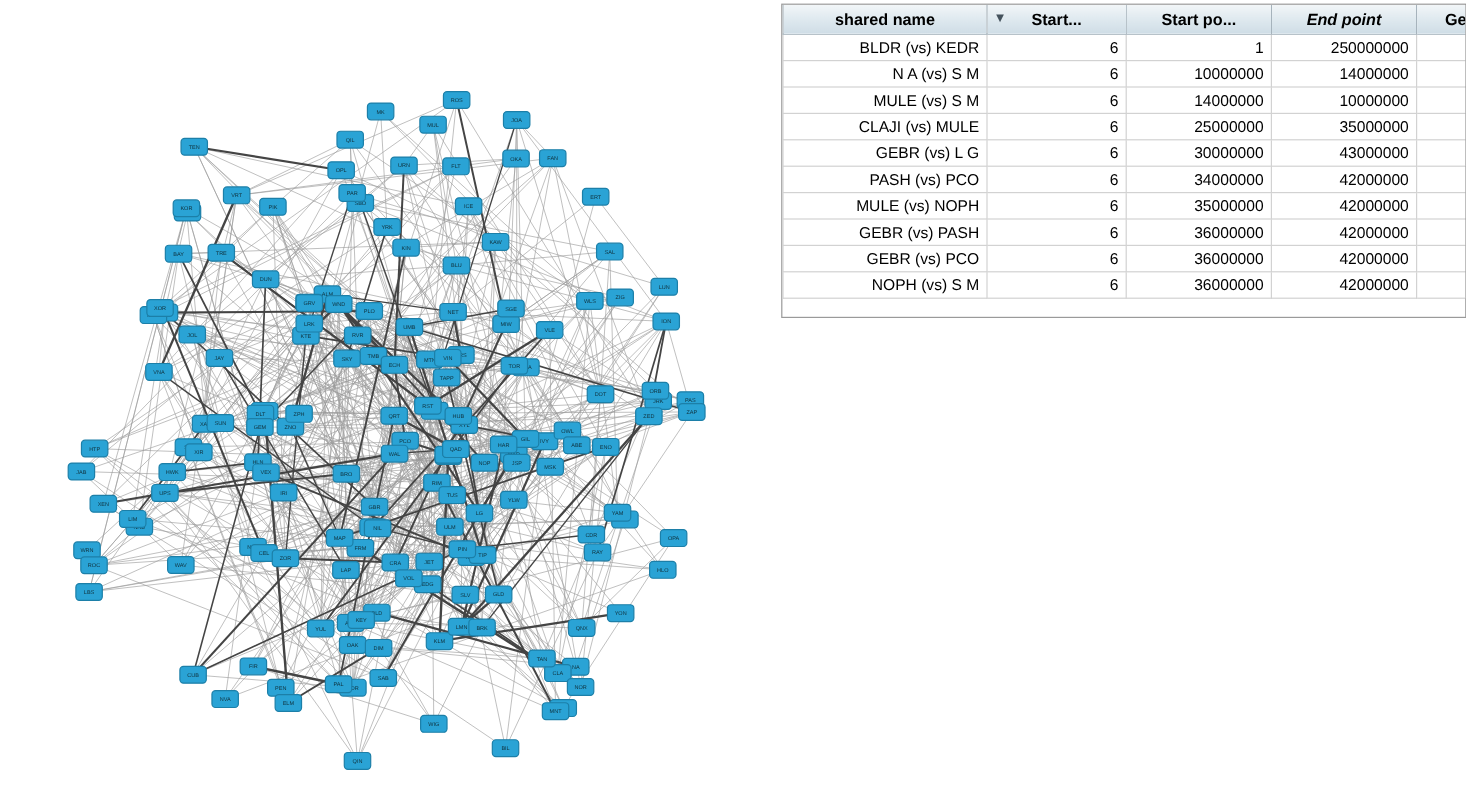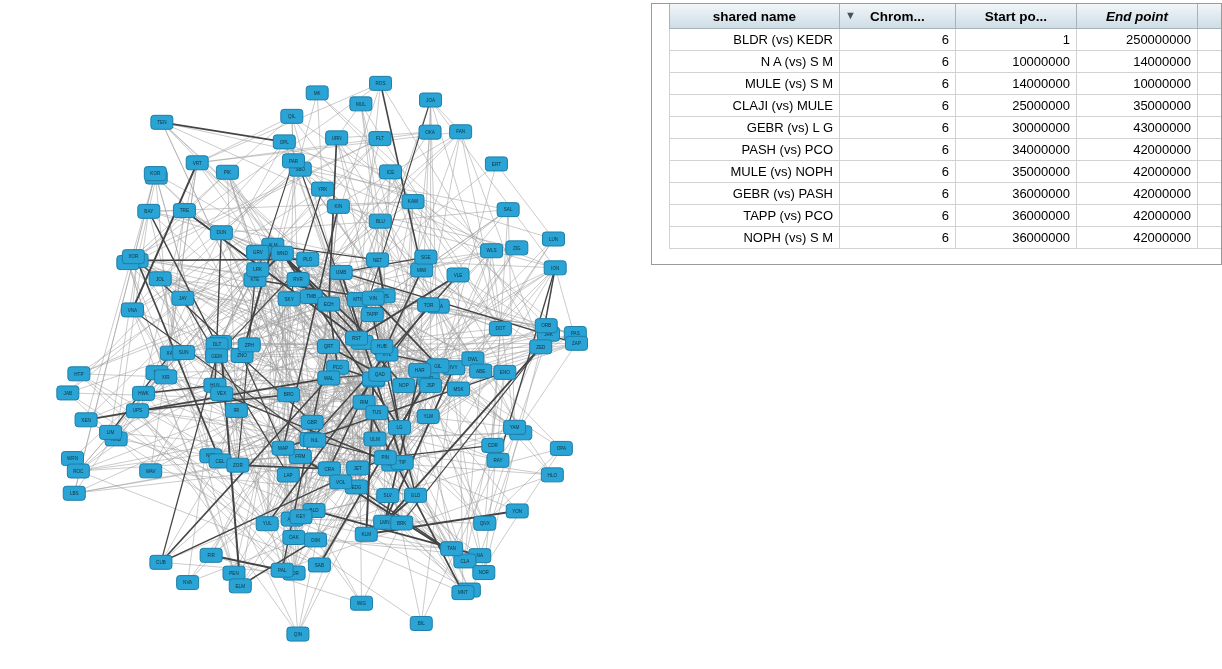--- a/index.html
+++ b/index.html
@@ -41,21 +41,20 @@
   #table-panel {
     position: absolute;
     left: 5px;
     top: 3px;
     width: 571px;
     height: 262px;
     background: #ffffff;
     border: 1px solid #9a9a9a;
     box-sizing: border-box;
     overflow: hidden;
-    padding-left: 17px;
   }
   table.data-table {
     border-collapse: collapse;
     width: 100%;
     font-size: 13px;
     color: #000000;
     table-layout: fixed;
   }
   table.data-table th {
     background: linear-gradient(to bottom, #f2f6f8 0%, #dfe9ef 50%, #cfdde6 100%);
@@ -1508,21 +1507,21 @@
 
   <div id="table-panel">
     <table class="data-table">
       <thead>
         <tr>
           <th class="col-name">
             <span>shared name</span>
           </th>
           <th class="col-chrom">
             <span class="filter-glyph">▼</span>
-            <span>Chrom...</span>
+            <span>Start...</span>
           </th>
           <th class="col-start">
             <span>Start po...</span>
           </th>
           <th class="col-end">
             <span>End point</span>
           </th>
           <th class="col-genetic">
             <span>Genetic...</span>
           </th>
@@ -1579,21 +1578,21 @@
             <td class="t-right">10.5</td>
           </tr>
           <tr>
             <td class="t-left">GEBR (vs) PASH</td>
             <td class="t-right">6</td>
             <td class="t-right">36000000</td>
             <td class="t-right">42000000</td>
             <td class="t-right">8.9</td>
           </tr>
           <tr>
-            <td class="t-left">TAPP (vs) PCO</td>
+            <td class="t-left">GEBR (vs) PCO</td>
             <td class="t-right">6</td>
             <td class="t-right">36000000</td>
             <td class="t-right">42000000</td>
             <td class="t-right">8.4</td>
           </tr>
           <tr>
             <td class="t-left">NOPH (vs) S M</td>
             <td class="t-right">6</td>
             <td class="t-right">36000000</td>
             <td class="t-right">42000000</td>

